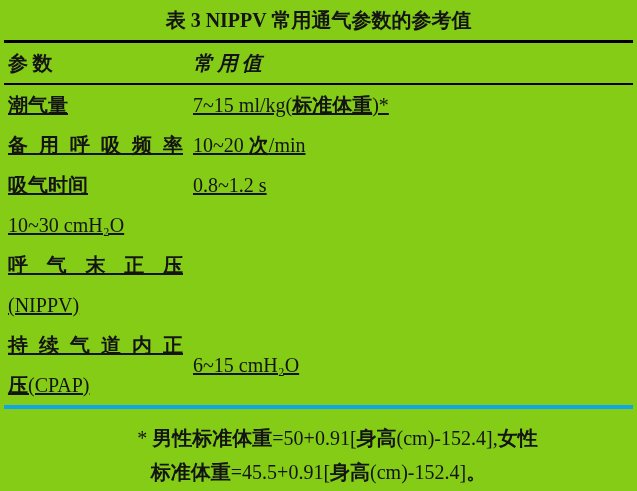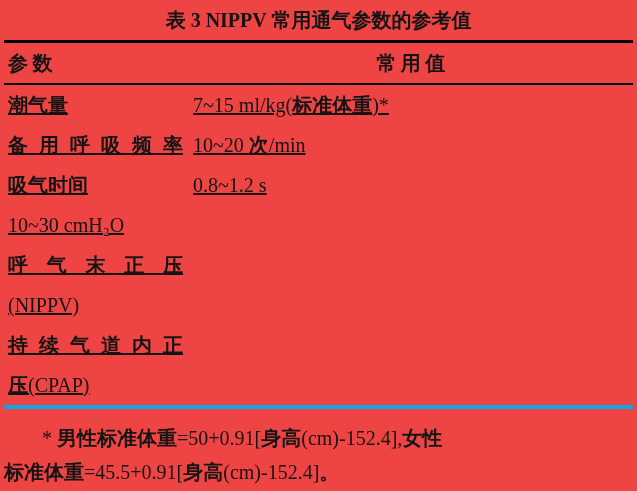--- a/index.html
+++ b/index.html
@@ -1,38 +1,38 @@
 <!DOCTYPE html>
 <html><head>
 <meta charset="utf-8">
 <style>
   html,body{margin:0;padding:0;background:#ffffff;}
   .page{
     position:relative;width:637px;height:491px;box-sizing:border-box;
-    padding:7px 4px 0 4px;background:#ef4444;color:#141414;
+    padding:7px 4px 0 4px;background:#84cc16;color:#141414;
     font-family:"Liberation Serif","DejaVu Serif",serif;
     font-size:20px;overflow:hidden;
   }
   
   .cjk{font-family:"DejaVu Sans","Liberation Sans",sans-serif;font-weight:700;}
   .title{
     text-align:center;font-weight:700;font-size:20px;line-height:26px;
     margin-bottom:7px;white-space:nowrap;
   }
   .tbl{border-top:3px solid #000;border-bottom:4px solid #0ea5e9;}
   .thead{display:flex;align-items:center;height:40px;border-bottom:2px solid #000;}
   .thead .t{letter-spacing:0.22em;}
   .col-p{flex:none;width:185px;padding-left:4px;box-sizing:border-box;}
   .col-v{flex:1;min-width:0;padding-left:4px;box-sizing:border-box;}
-  .center{text-align:center;}
+  .center{text-align:left;font-style:italic;}
   .row{display:flex;text-decoration:underline;}
   .line{line-height:40px;white-space:nowrap;}
   .jl{text-align:justify;text-align-last:justify;padding-right:6px;}
   .vc80{height:80px;display:flex;align-items:center;}
-  .foot{margin-top:12px;line-height:34px;}
+  .foot{margin-top:12px;line-height:34px;text-align:center;}
   .foot .fline{white-space:nowrap;}
   .fn1{padding-left:38px;}
 </style>
 </head>
 <body>
 
 <div class="page">
 
   <div class="title t"><span class="cjk">表</span> 3 NIPPV <span class="cjk">常用通气参数的参考值</span></div>
 
@@ -81,20 +81,23 @@
         <div class="line jl t"><span class="cjk">呼气末正压</span></div>
         <div class="line t">(NIPPV)</div>
       </div>
     </div>
 
     <div class="row">
       <div class="col-p">
         <div class="line jl t"><span class="cjk">持续气道内正</span></div>
         <div class="line t"><span class="cjk">压</span>(CPAP)</div>
       </div>
+      <div class="col-v vc80">
+        <div class="line t">6~15 cmH₂O</div>
+      </div>
     </div>
 
   </div>
 
   <div class="foot">
     <div class="fline fn1 t">* <span class="cjk">男性标准体重</span>=50+0.91[<span class="cjk">身高</span>(cm)-152.4],<span class="cjk">女性</span></div>
     <div class="fline t"><span class="cjk">标准体重</span>=45.5+0.91[<span class="cjk">身高</span>(cm)-152.4]<span class="cjk">。</span></div>
   </div>
 
 </div>

